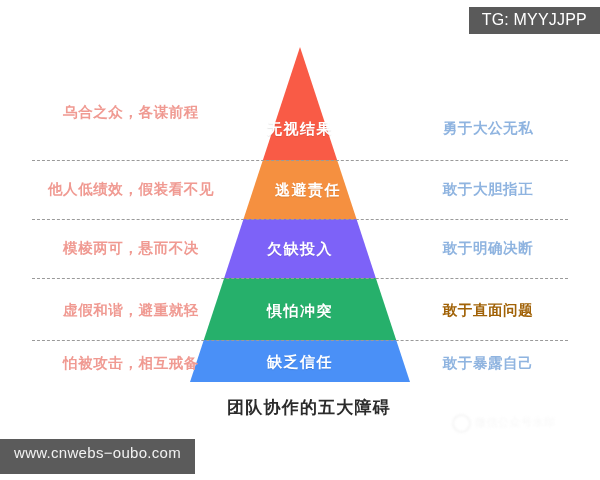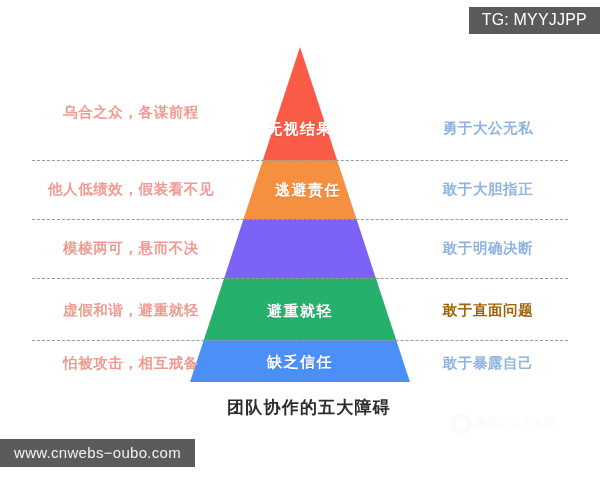--- a/index.html
+++ b/index.html
@@ -37,21 +37,21 @@
 
   
   #url-badge {
     position: absolute;
     left: 0px;
     top: 439px;
     background: #5b5b5b;
     color: #f2f2f2;
     font-size: 15px;
     letter-spacing: 0.3px;
-    padding: 6px 14px 7px 14px;
+    padding: 6px 14px 14px 14px;
     line-height: 1;
     white-space: nowrap;
   }
 
   
   .sep {
     position: absolute;
     left: 32px;
     width: 536px;
     height: 0px;
@@ -172,21 +172,22 @@
 
     <polygon points="243.5,219 356.5,219 375.8,278 224.2,278" fill="#7d62f8"></polygon>
 
     <polygon points="224.2,278 375.8,278 396.2,340 203.8,340" fill="#26b06b"></polygon>
 
     <polygon points="203.8,340 396.2,340 410,382 190,382" fill="#4a90f7"></polygon>
   </svg>
 
   <div class="tier-label" style="top:121px;">无视结果</div>
   <div class="tier-label" style="top:182px;padding-left:8px;">逃避责任</div>
-  <div class="tier-label" style="top:303px;">避重就轻</div>
+  <div class="tier-label" style="top:241px;">欠缺投入</div>
+  <div class="tier-label" style="top:303px;">惧怕冲突</div>
   <div class="tier-label" style="top:354px;">缺乏信任</div>
 
   <div class="side-label left-label" style="top: 105px; color: rgb(240, 154, 146);">乌合之众，各谋前程</div>
   <div class="side-label left-label" style="top: 182px; color: rgb(240, 154, 146);">他人低绩效，假装看不见</div>
   <div class="side-label left-label" style="top: 241px; color: rgb(240, 154, 146);">模棱两可，悬而不决</div>
   <div class="side-label left-label" style="top: 303px; color: rgb(240, 154, 146);">虚假和谐，避重就轻</div>
   <div class="side-label left-label" style="top: 356px; color: rgb(240, 154, 146);">怕被攻击，相互戒备</div>
 
   <div class="side-label right-label" style="top: 121px; color: rgb(143, 180, 224);">勇于大公无私</div>
   <div class="side-label right-label" style="top: 182px; color: rgb(143, 180, 224);">敢于大胆指正</div>

